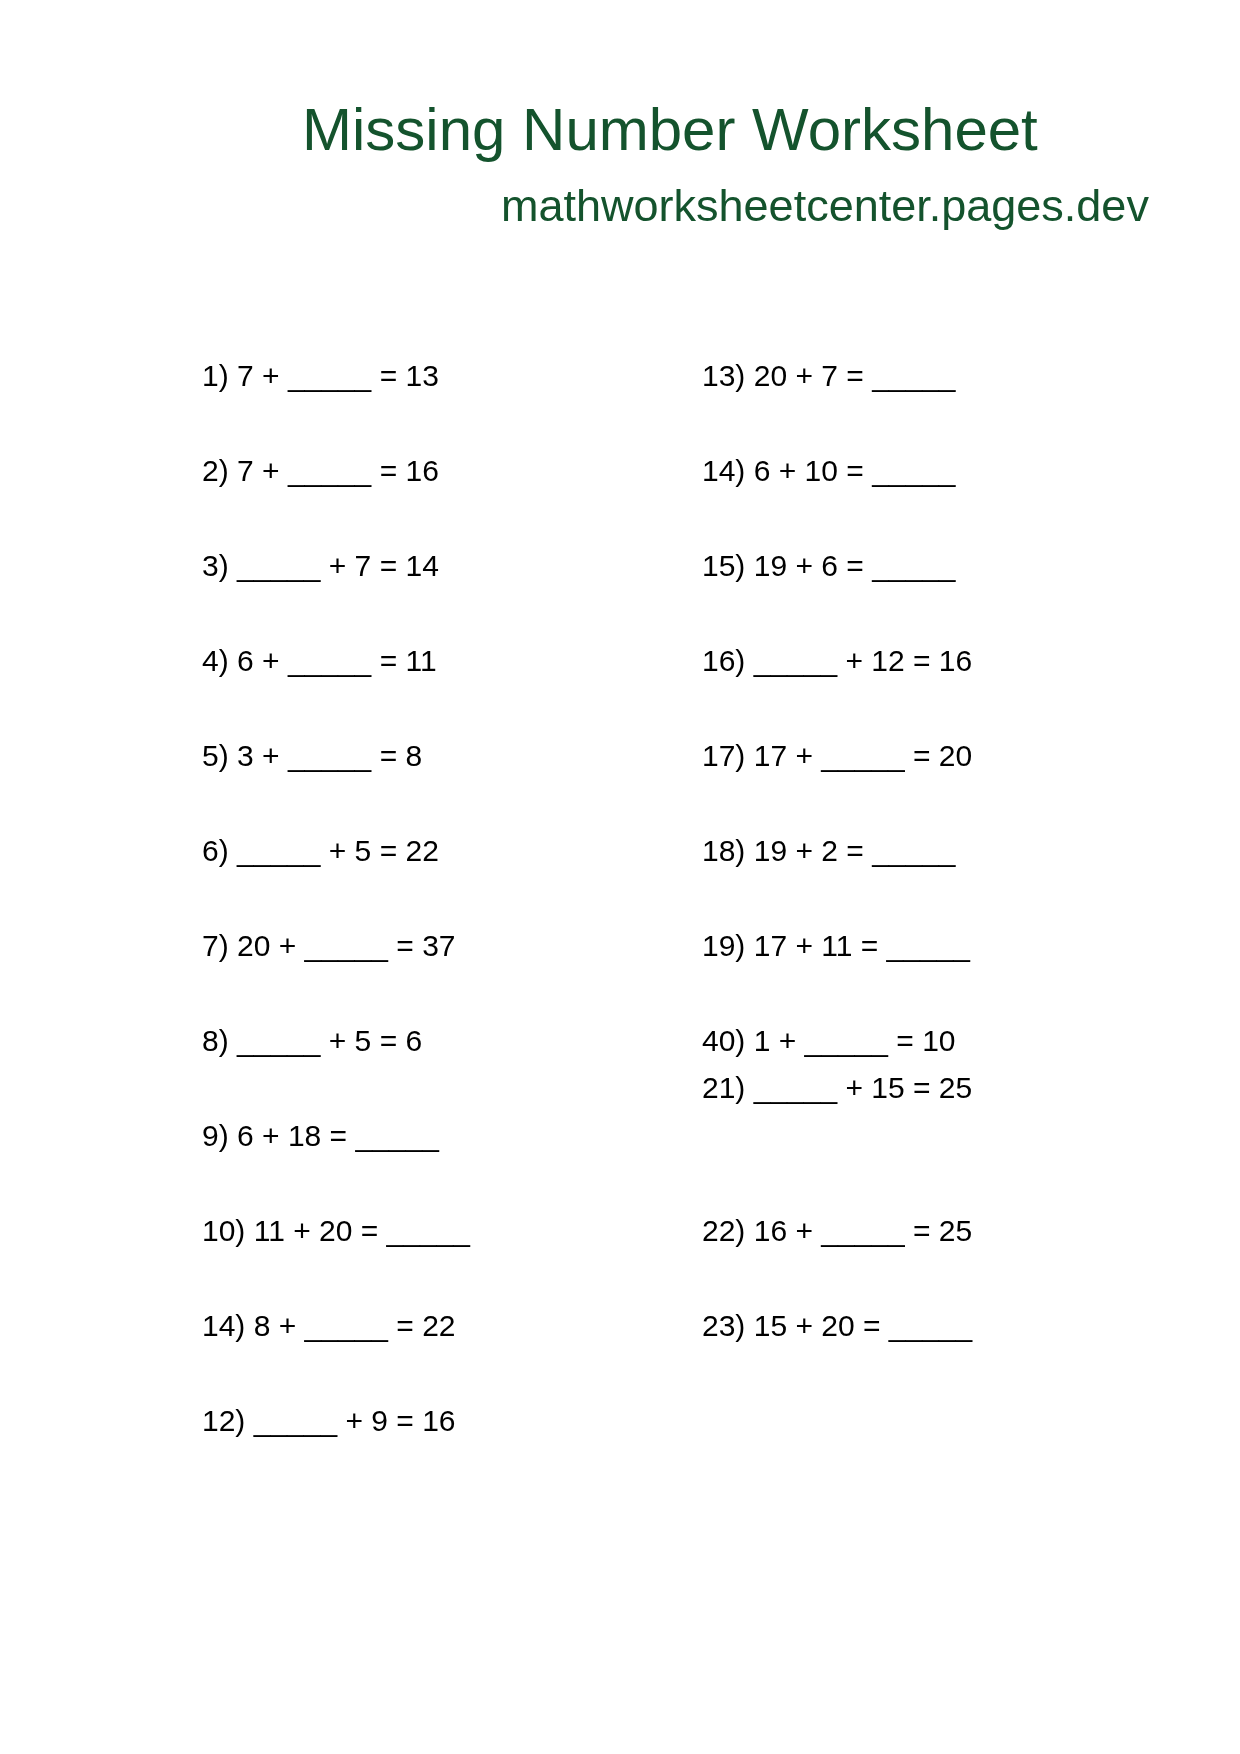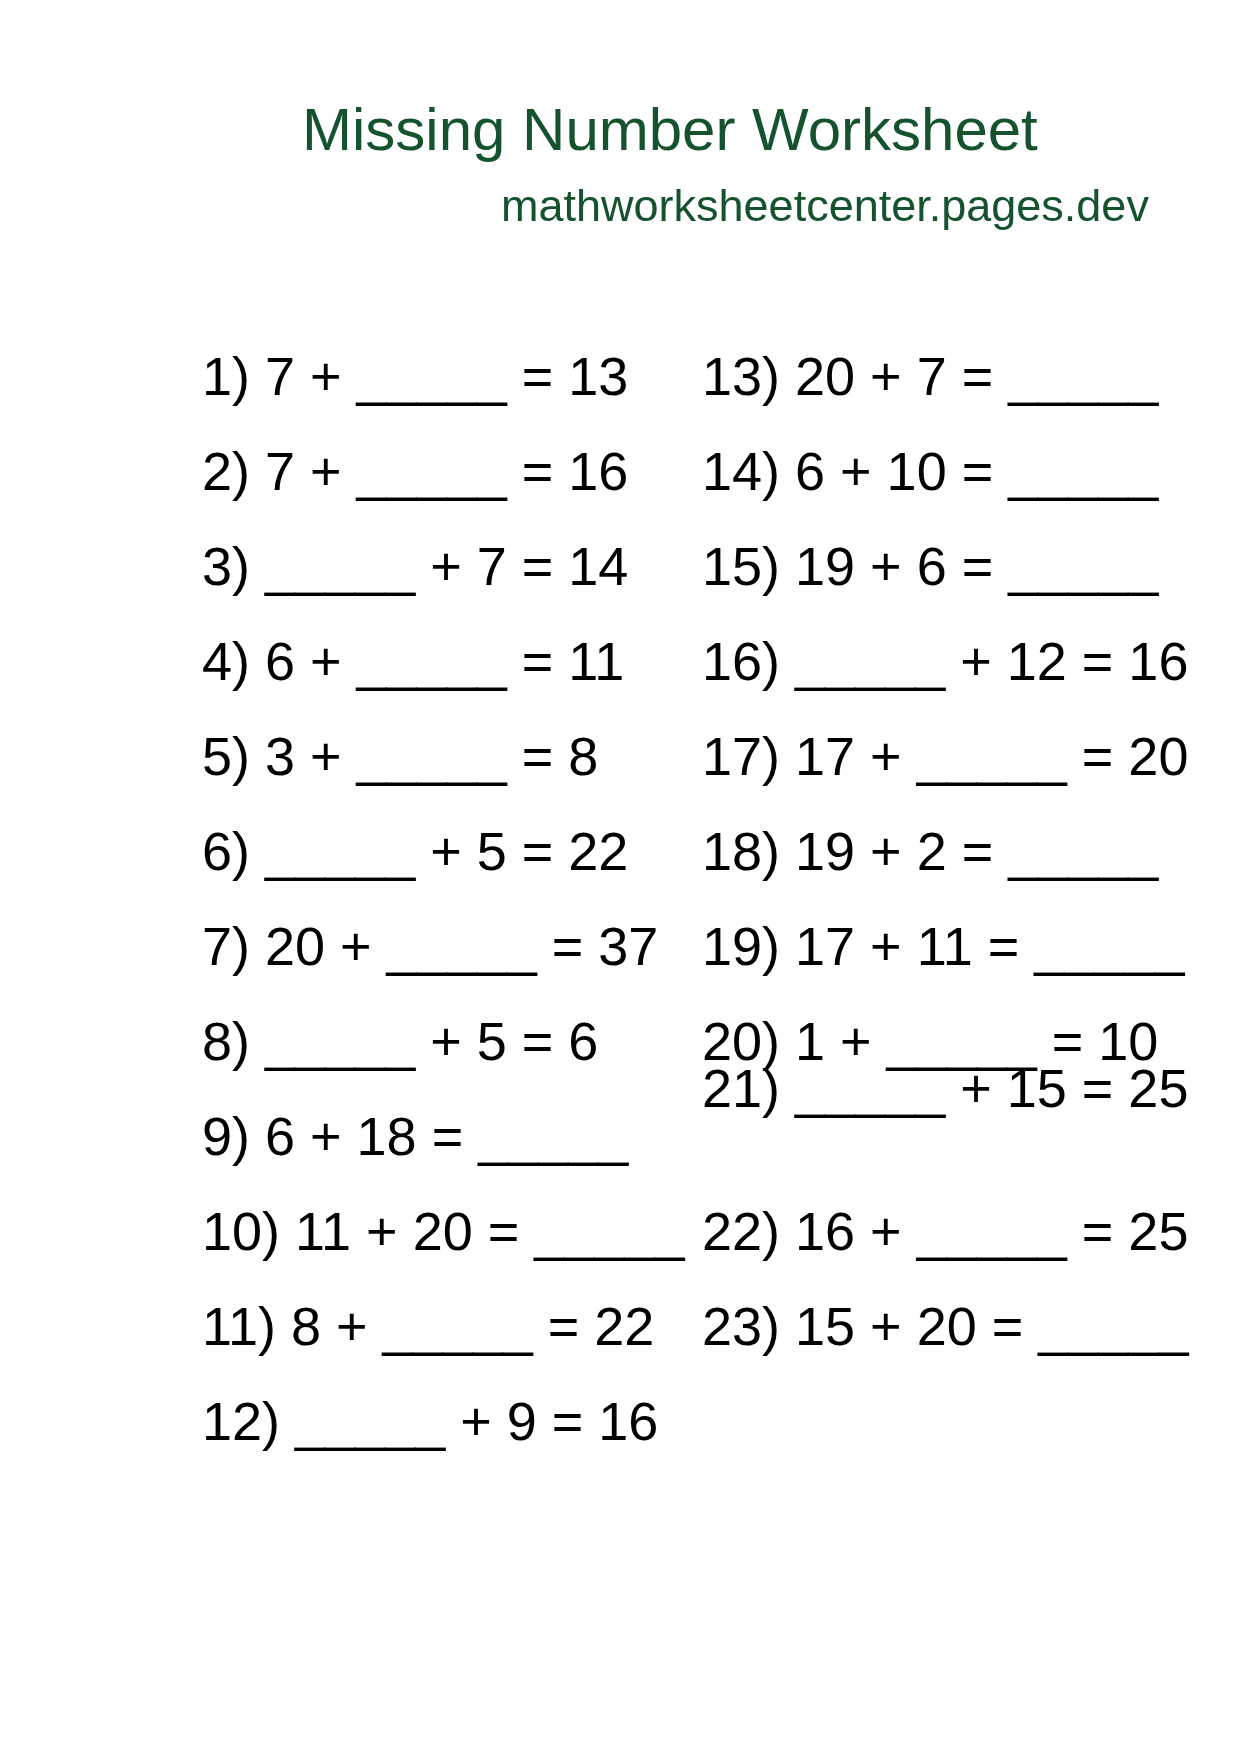--- a/index.html
+++ b/index.html
@@ -35,21 +35,21 @@
     }
     .column {
       position: absolute;
       top: 0;
     }
     .col-left { left: 202px; }
     .col-right { left: 702px; }
     .problem {
       position: absolute;
       left: 0;
-      font-size: 54px;
+      font-size: 30px;
       line-height: 50px;
       white-space: pre;
       color: #000000;
     }
   </style>
 </head>
 <body>
 
 <div>
   <div class="title">Missing Number Worksheet</div>
@@ -59,30 +59,30 @@
     <div class="problem" style="top:351px">1) 7 + _____ = 13</div>
     <div class="problem" style="top:446px">2) 7 + _____ = 16</div>
     <div class="problem" style="top:541px">3) _____ + 7 = 14</div>
     <div class="problem" style="top:636px">4) 6 + _____ = 11</div>
     <div class="problem" style="top:731px">5) 3 + _____ = 8</div>
     <div class="problem" style="top:826px">6) _____ + 5 = 22</div>
     <div class="problem" style="top:921px">7) 20 + _____ = 37</div>
     <div class="problem" style="top:1016px">8) _____ + 5 = 6</div>
     <div class="problem" style="top:1111px">9) 6 + 18 = _____</div>
     <div class="problem" style="top:1206px">10) 11 + 20 = _____</div>
-    <div class="problem" style="top:1301px">11) 8 + _____ = 22</div>
+    <div class="problem" style="top:1301px">14) 8 + _____ = 22</div>
     <div class="problem" style="top:1396px">12) _____ + 9 = 16</div>
   </div>
 
   <div class="column col-right">
     <div class="problem" style="top:351px">13) 20 + 7 = _____</div>
     <div class="problem" style="top:446px">14) 6 + 10 = _____</div>
     <div class="problem" style="top:541px">15) 19 + 6 = _____</div>
     <div class="problem" style="top:636px">16) _____ + 12 = 16</div>
     <div class="problem" style="top:731px">17) 17 + _____ = 20</div>
     <div class="problem" style="top:826px">18) 19 + 2 = _____</div>
     <div class="problem" style="top:921px">19) 17 + 11 = _____</div>
-    <div class="problem" style="top:1016px">20) 1 + _____ = 10</div>
+    <div class="problem" style="top:1016px">40) 1 + _____ = 10</div>
     <div class="problem" style="top:1063px">21) _____ + 15 = 25</div>
     <div class="problem" style="top:1206px">22) 16 + _____ = 25</div>
     <div class="problem" style="top:1301px">23) 15 + 20 = _____</div>
   </div>
 </div>
 
 </body></html>

